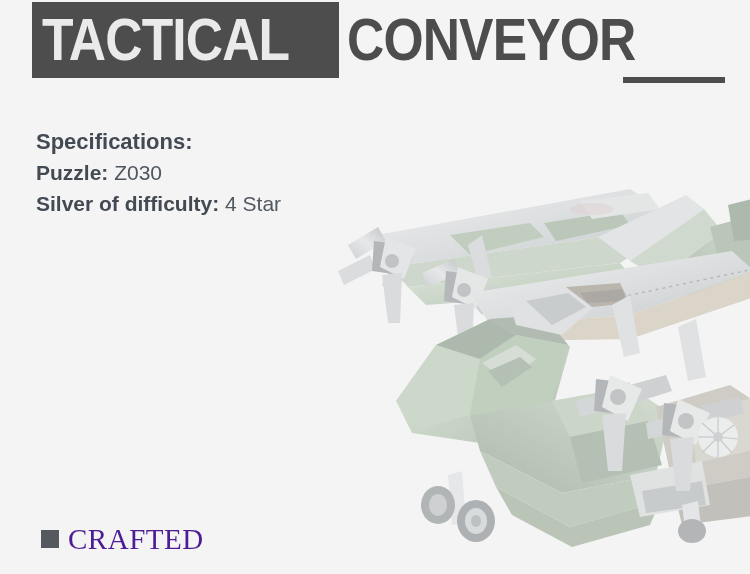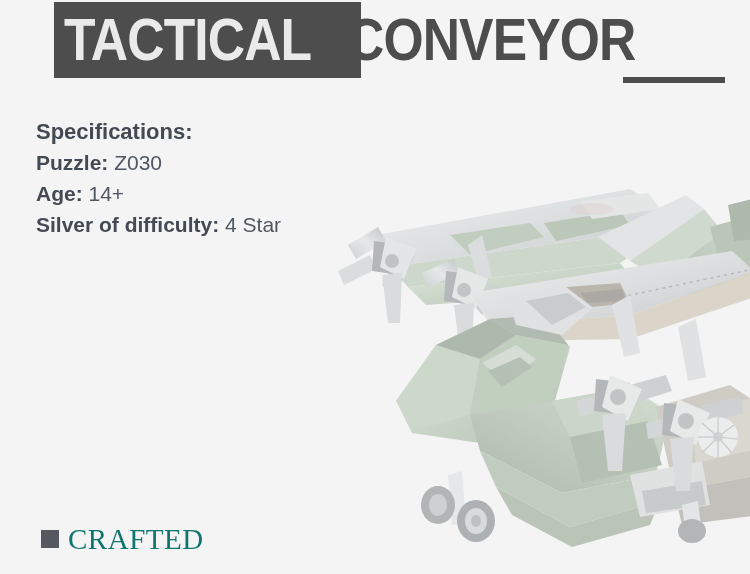--- a/index.html
+++ b/index.html
@@ -44,21 +44,20 @@
   #title-box {
     position: absolute;
     left: 32px;
     top: 2px;
     height: 76px;
     background: #4d4d4d;
     display: flex;
     align-items: center;
     padding: 0 9px 0 10px;
     box-sizing: border-box;
-    margin-left: 22px;
   }
   #title-word-1 {
     color: #eaeaea;
     font-family: "Liberation Sans Narrow", "Liberation Sans", sans-serif;
     font-weight: bold;
     font-size: 60px;
     line-height: 60px;
     letter-spacing: -1px;
     transform: scaleX(0.86);
     transform-origin: left center;
@@ -87,21 +86,21 @@
     top: 77px;
     width: 102px;
     height: 6px;
     background: #4d4d4d;
   }
 
   
   #spec-block {
     position: absolute;
     left: 36px;
-    top: 116px;
+    top: 126px;
     width: 560px;
   }
   #spec-heading {
     color: #444a54;
     font-size: 22px;
     font-weight: bold;
     line-height: 31px;
     margin: 0 0 0 0;
     white-space: nowrap;
   }
@@ -132,21 +131,21 @@
     width: 18px;
     height: 18px;
     background: #55585e;
     margin-right: 9px;
     flex: none;
   }
   #footer-text {
     font-family: "Liberation Serif", serif;
     font-size: 29px;
     line-height: 30px;
-    color: #0f766e;
+    color: #4c1d95;
     letter-spacing: 0.5px;
     white-space: nowrap;
   }
 </style>
 </head>
 <body>
 
 <div id="page">
 
   <div id="artwork">
@@ -300,24 +299,20 @@
   </div>
 
   <div id="spec-block">
     <div id="spec-heading">Specifications:</div>
 
     <div class="spec-row">
       <span class="spec-label">Puzzle:</span>
       <span class="spec-value">Z030</span>
     </div>
     <div class="spec-row">
-      <span class="spec-label">Age:</span>
-      <span class="spec-value">14+</span>
-    </div>
-    <div class="spec-row">
       <span class="spec-label">Silver of difficulty:</span>
       <span class="spec-value">4 Star</span>
     </div>
   </div>
 
   <div id="footer">
     <div id="footer-square"></div>
     <div id="footer-text">CRAFTED</div>
   </div>
 

